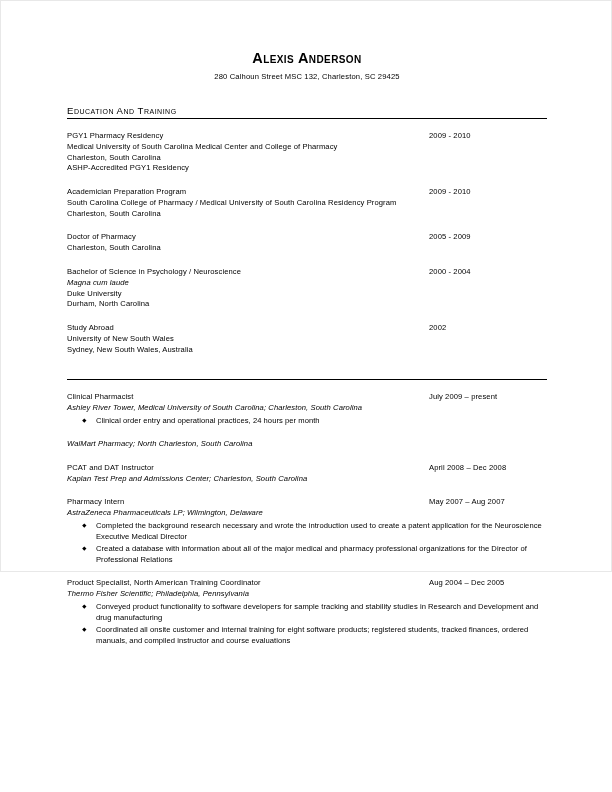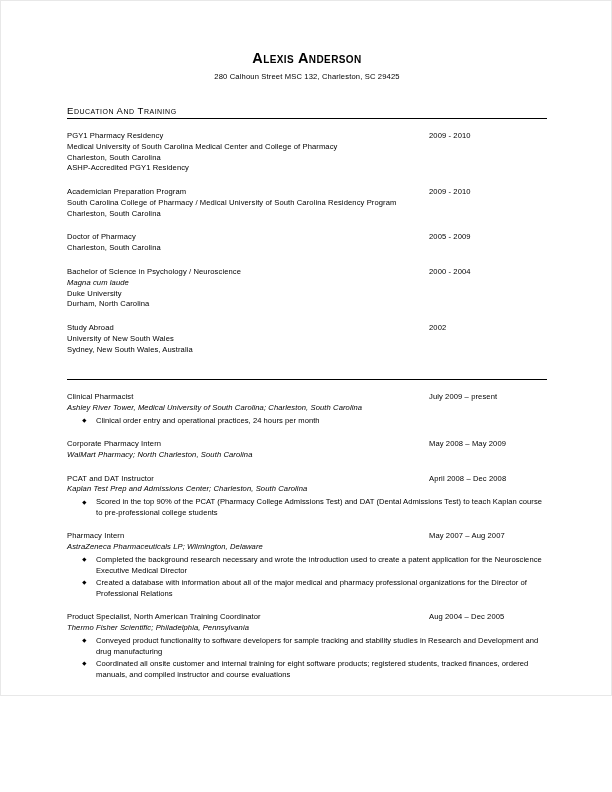--- a/index.html
+++ b/index.html
@@ -12,21 +12,21 @@
     height: 792px;
     font-family: "Liberation Sans", sans-serif;
     color: #000000;
     position: relative;
     overflow: hidden;
   }
   .page {
     position: absolute;
     left: 0; top: 0;
     width: 612px;
-    height: 696px;
+    height: 572px;
     box-sizing: border-box;
     border: 1px solid #e8e8e8;
     background: #fff;
   }
   .content {
     position: absolute;
     left: 66px;
     top: 0;
     width: 480px;
   }
@@ -185,35 +185,28 @@
             <div class="entry-head">
               <div class="entry-title">Clinical Pharmacist</div>
               <div class="entry-date">July 2009 – present</div>
             </div>
             <div class="entry-line ital">Ashley River Tower, Medical University of South Carolina; Charleston, South Carolina</div>
             <ul class="bullets">
               <li>Clinical order entry and operational practices, 24 hours per month</li>
             </ul>
           </div>
           <div class="entry">
-            <div class="entry-head">
-              <div class="entry-title">Corporate Pharmacy Intern</div>
-              <div class="entry-date">May 2008 – May 2009</div>
-            </div>
             <div class="entry-line ital">WalMart Pharmacy; North Charleston, South Carolina</div>
           </div>
           <div class="entry">
             <div class="entry-head">
               <div class="entry-title">PCAT and DAT Instructor</div>
               <div class="entry-date">April 2008 – Dec 2008</div>
             </div>
             <div class="entry-line ital">Kaplan Test Prep and Admissions Center; Charleston, South Carolina</div>
-            <ul class="bullets">
-              <li>Scored in the top 90% of the PCAT (Pharmacy College Admissions Test) and DAT (Dental Admissions Test) to teach Kaplan course to pre-professional college students</li>
-            </ul>
           </div>
           <div class="entry">
             <div class="entry-head">
               <div class="entry-title">Pharmacy Intern</div>
               <div class="entry-date">May 2007 – Aug 2007</div>
             </div>
             <div class="entry-line ital">AstraZeneca Pharmaceuticals LP; Wilmington, Delaware</div>
             <ul class="bullets">
               <li>Completed the background research necessary and wrote the introduction used to create a patent application for the Neuroscience Executive Medical Director</li>
               <li>Created a database with information about all of the major medical and pharmacy professional organizations for the Director of Professional Relations</li>

